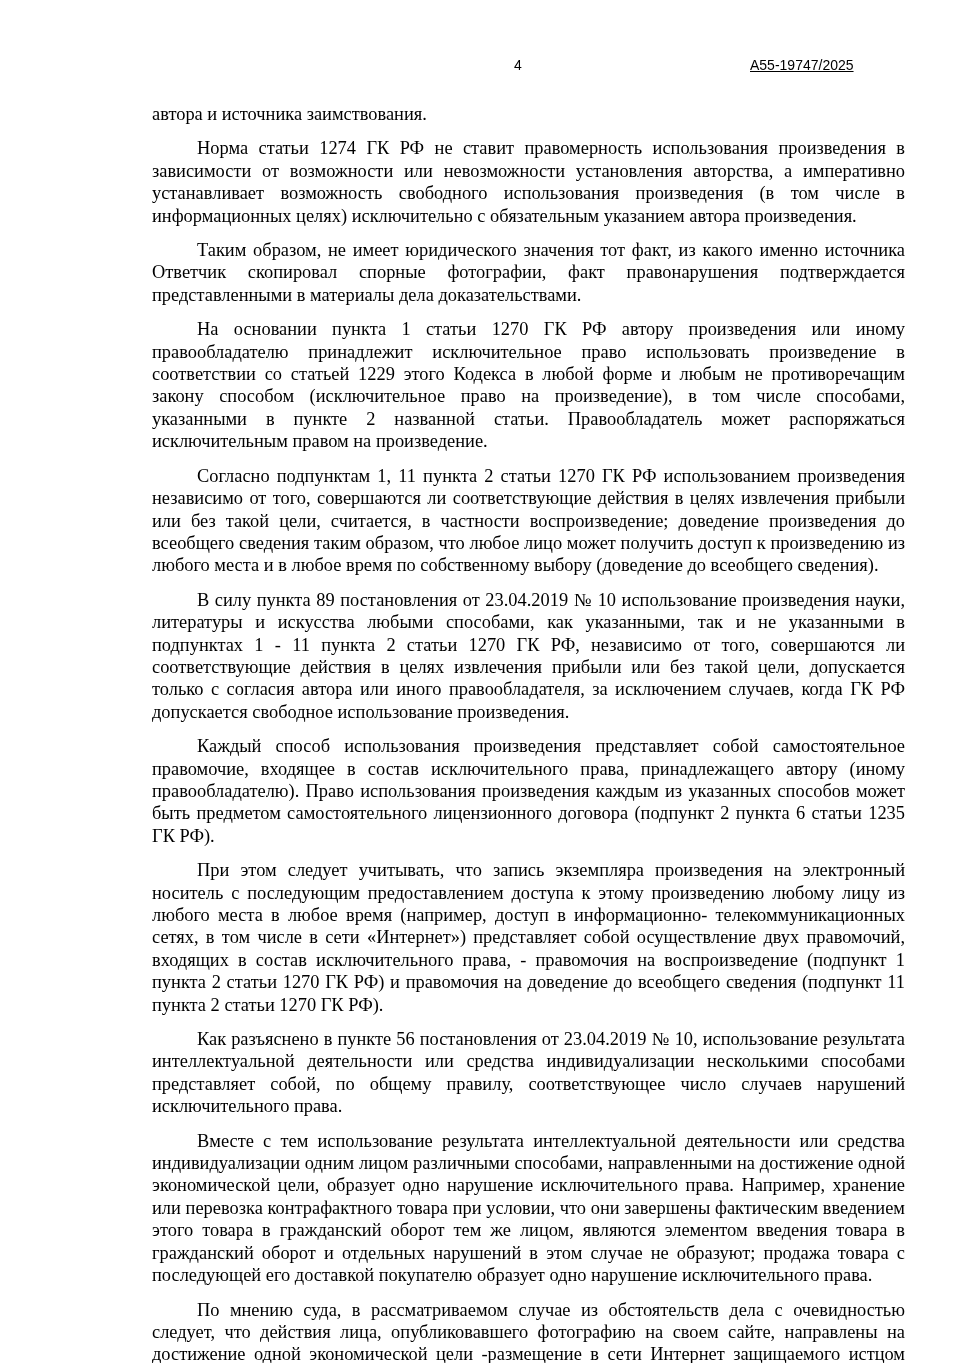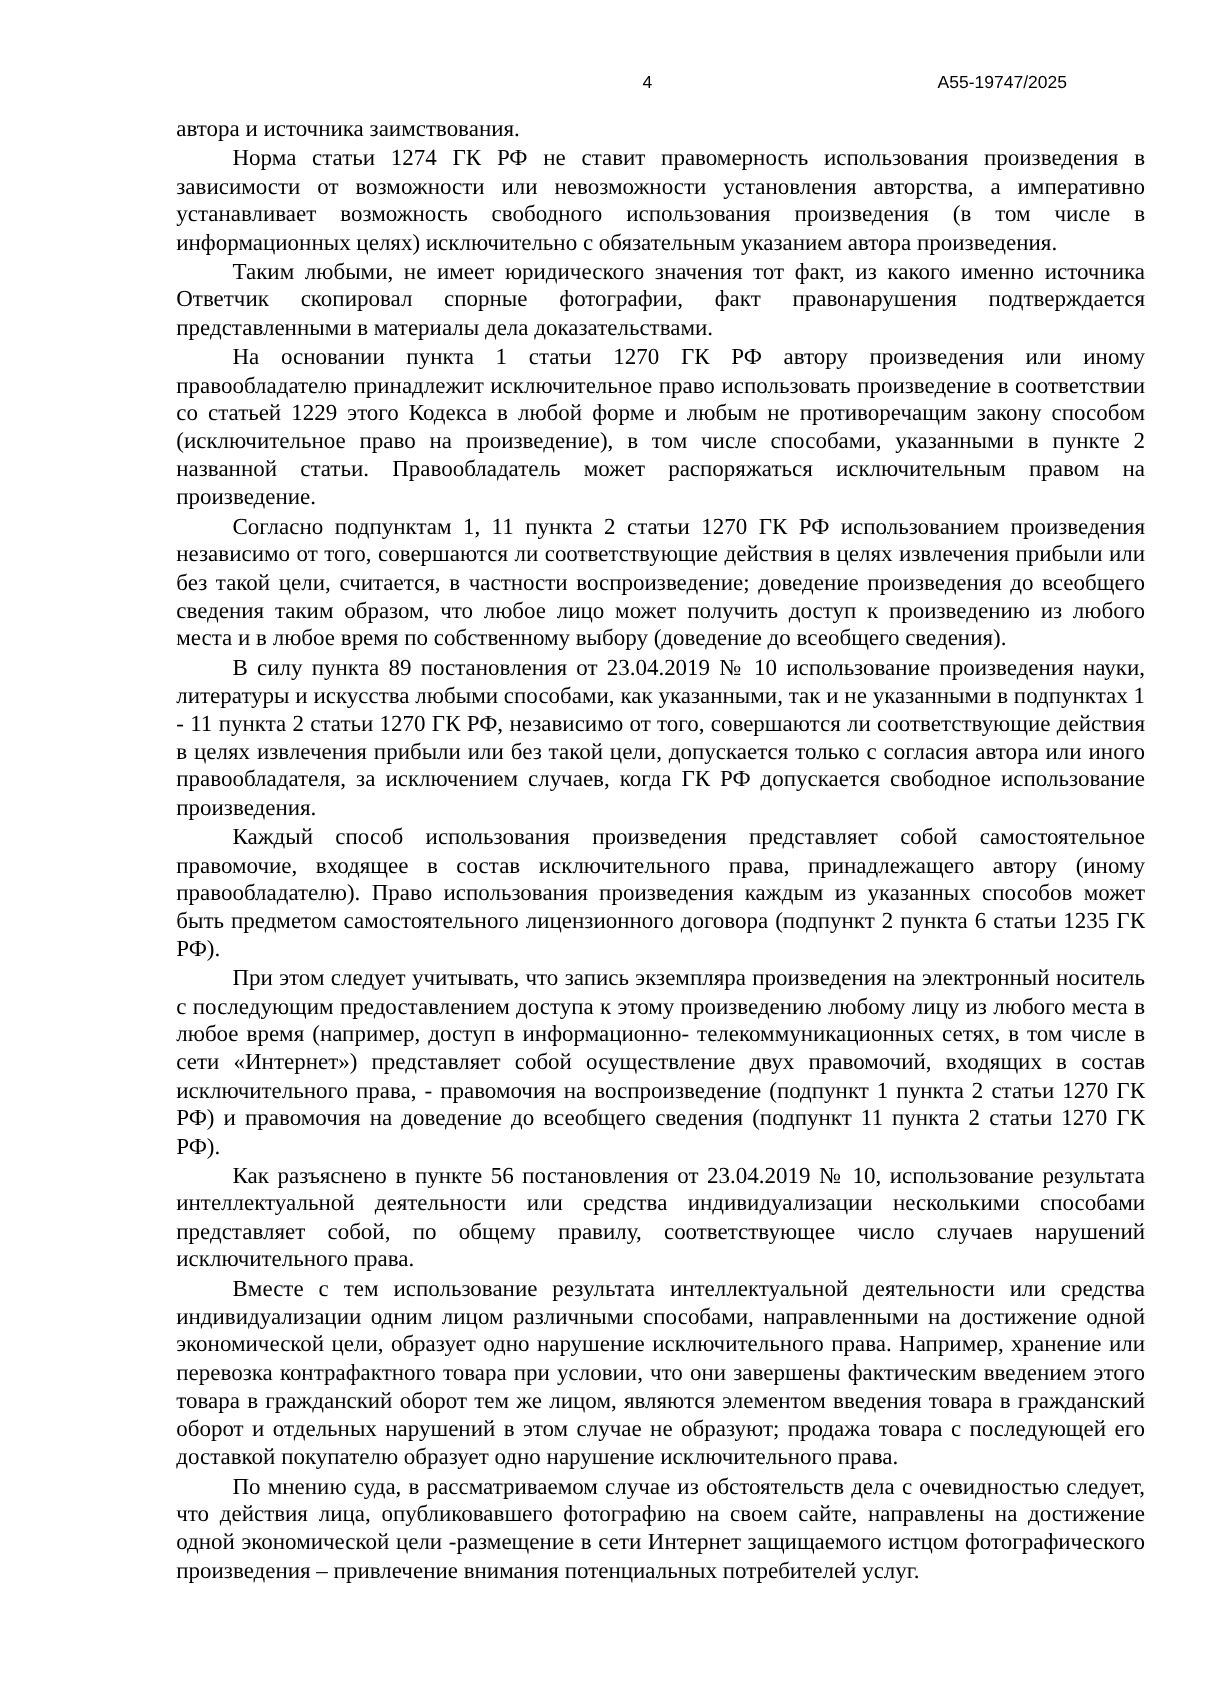--- a/index.html
+++ b/index.html
@@ -30,54 +30,55 @@
     position: absolute;
     left: 140px;
     width: 756px;
     text-align: center;
   }
   .case-number {
     position: absolute;
     left: 750px;
     top: 0;
     white-space: nowrap;
+    text-decoration: underline;
   }
   .text-block {
     position: absolute;
     left: 140px;
     top: 91px;
     width: 777px;
     font-family: "Liberation Serif", serif;
     font-size: 18.4px;
     line-height: 22.4px;
     text-align: justify;
     color: #000000;
   }
   .text-block p {
-    margin: 1px;
+    margin: 12px;
     padding: 0;
   }
   .text-block p.indent {
     text-indent: 45px;
   }
 </style>
 </head>
 <body>
 
 <div class="page">
 
   <div class="page-header">
     <div class="page-number">4</div>
     <div class="case-number">А55-19747/2025</div>
   </div>
 
   <div class="text-block">
     <p class="para">автора и источника заимствования.</p>
     <p class="para indent">Норма статьи 1274 ГК РФ не ставит правомерность использования произведения в зависимости от возможности или невозможности установления авторства, а императивно устанавливает возможность свободного использования произведения (в том числе в информационных целях) исключительно с обязательным указанием автора произведения.</p>
-    <p class="para indent">Таким любыми, не имеет юридического значения тот факт, из какого именно источника Ответчик скопировал спорные фотографии, факт правонарушения подтверждается представленными в материалы дела доказательствами.</p>
+    <p class="para indent">Таким образом, не имеет юридического значения тот факт, из какого именно источника Ответчик скопировал спорные фотографии, факт правонарушения подтверждается представленными в материалы дела доказательствами.</p>
     <p class="para indent">На основании пункта 1 статьи 1270 ГК РФ автору произведения или иному правообладателю принадлежит исключительное право использовать произведение в соответствии со статьей 1229 этого Кодекса в любой форме и любым не противоречащим закону способом (исключительное право на произведение), в том числе способами, указанными в пункте 2 названной статьи. Правообладатель может распоряжаться исключительным правом на произведение.</p>
     <p class="para indent">Согласно подпунктам 1, 11 пункта 2 статьи 1270 ГК РФ использованием произведения независимо от того, совершаются ли соответствующие действия в целях извлечения прибыли или без такой цели, считается, в частности воспроизведение; доведение произведения до всеобщего сведения таким образом, что любое лицо может получить доступ к произведению из любого места и в любое время по собственному выбору (доведение до всеобщего сведения).</p>
     <p class="para indent">В силу пункта 89 постановления от 23.04.2019 № 10 использование произведения науки, литературы и искусства любыми способами, как указанными, так и не указанными в подпунктах 1 - 11 пункта 2 статьи 1270 ГК РФ, независимо от того, совершаются ли соответствующие действия в целях извлечения прибыли или без такой цели, допускается только с согласия автора или иного правообладателя, за исключением случаев, когда ГК РФ допускается свободное использование произведения.</p>
     <p class="para indent">Каждый способ использования произведения представляет собой самостоятельное правомочие, входящее в состав исключительного права, принадлежащего автору (иному правообладателю). Право использования произведения каждым из указанных способов может быть предметом самостоятельного лицензионного договора (подпункт 2 пункта 6 статьи 1235 ГК РФ).</p>
     <p class="para indent">При этом следует учитывать, что запись экземпляра произведения на электронный носитель с последующим предоставлением доступа к этому произведению любому лицу из любого места в любое время (например, доступ в информационно- телекоммуникационных сетях, в том числе в сети «Интернет») представляет собой осуществление двух правомочий, входящих в состав исключительного права, - правомочия на воспроизведение (подпункт 1 пункта 2 статьи 1270 ГК РФ) и правомочия на доведение до всеобщего сведения (подпункт 11 пункта 2 статьи 1270 ГК РФ).</p>
     <p class="para indent">Как разъяснено в пункте 56 постановления от 23.04.2019 № 10, использование результата интеллектуальной деятельности или средства индивидуализации несколькими способами представляет собой, по общему правилу, соответствующее число случаев нарушений исключительного права.</p>
     <p class="para indent">Вместе с тем использование результата интеллектуальной деятельности или средства индивидуализации одним лицом различными способами, направленными на достижение одной экономической цели, образует одно нарушение исключительного права. Например, хранение или перевозка контрафактного товара при условии, что они завершены фактическим введением этого товара в гражданский оборот тем же лицом, являются элементом введения товара в гражданский оборот и отдельных нарушений в этом случае не образуют; продажа товара с последующей его доставкой покупателю образует одно нарушение исключительного права.</p>
     <p class="para indent">По мнению суда, в рассматриваемом случае из обстоятельств дела с очевидностью следует, что действия лица, опубликовавшего фотографию на своем сайте, направлены на достижение одной экономической цели -размещение в сети Интернет защищаемого истцом фотографического произведения – привлечение внимания потенциальных потребителей услуг.</p>
 
   </div>

